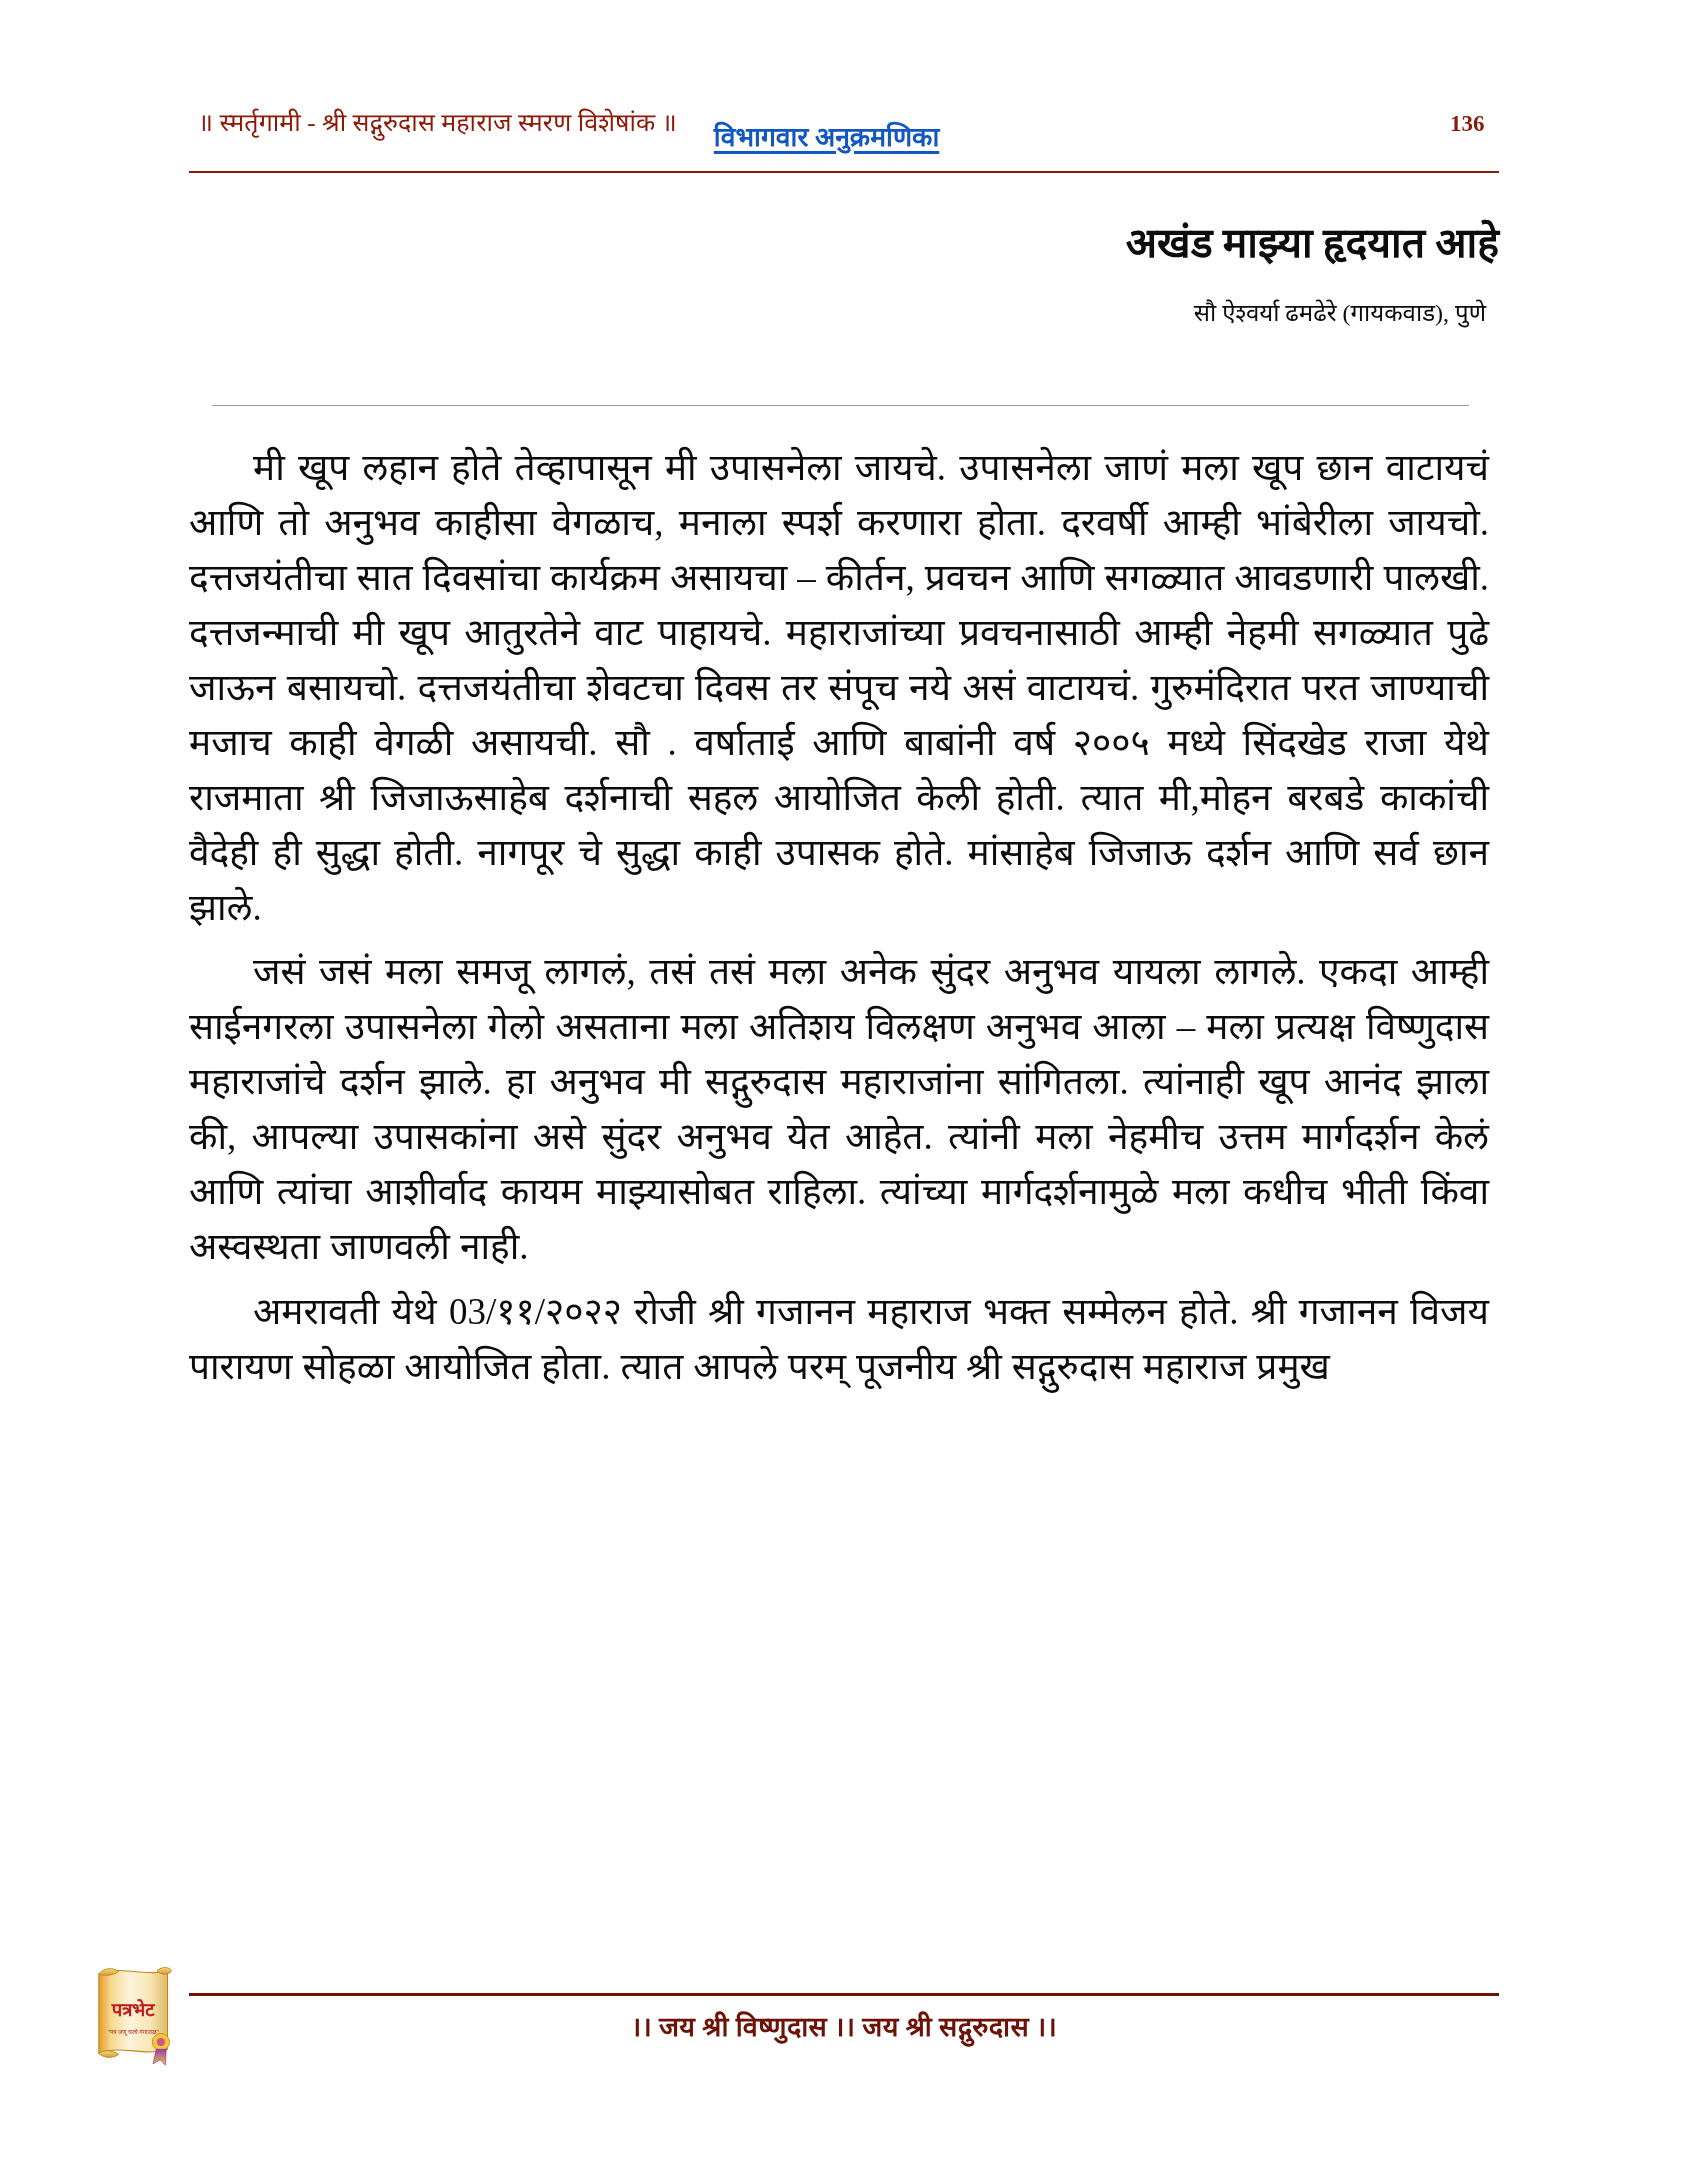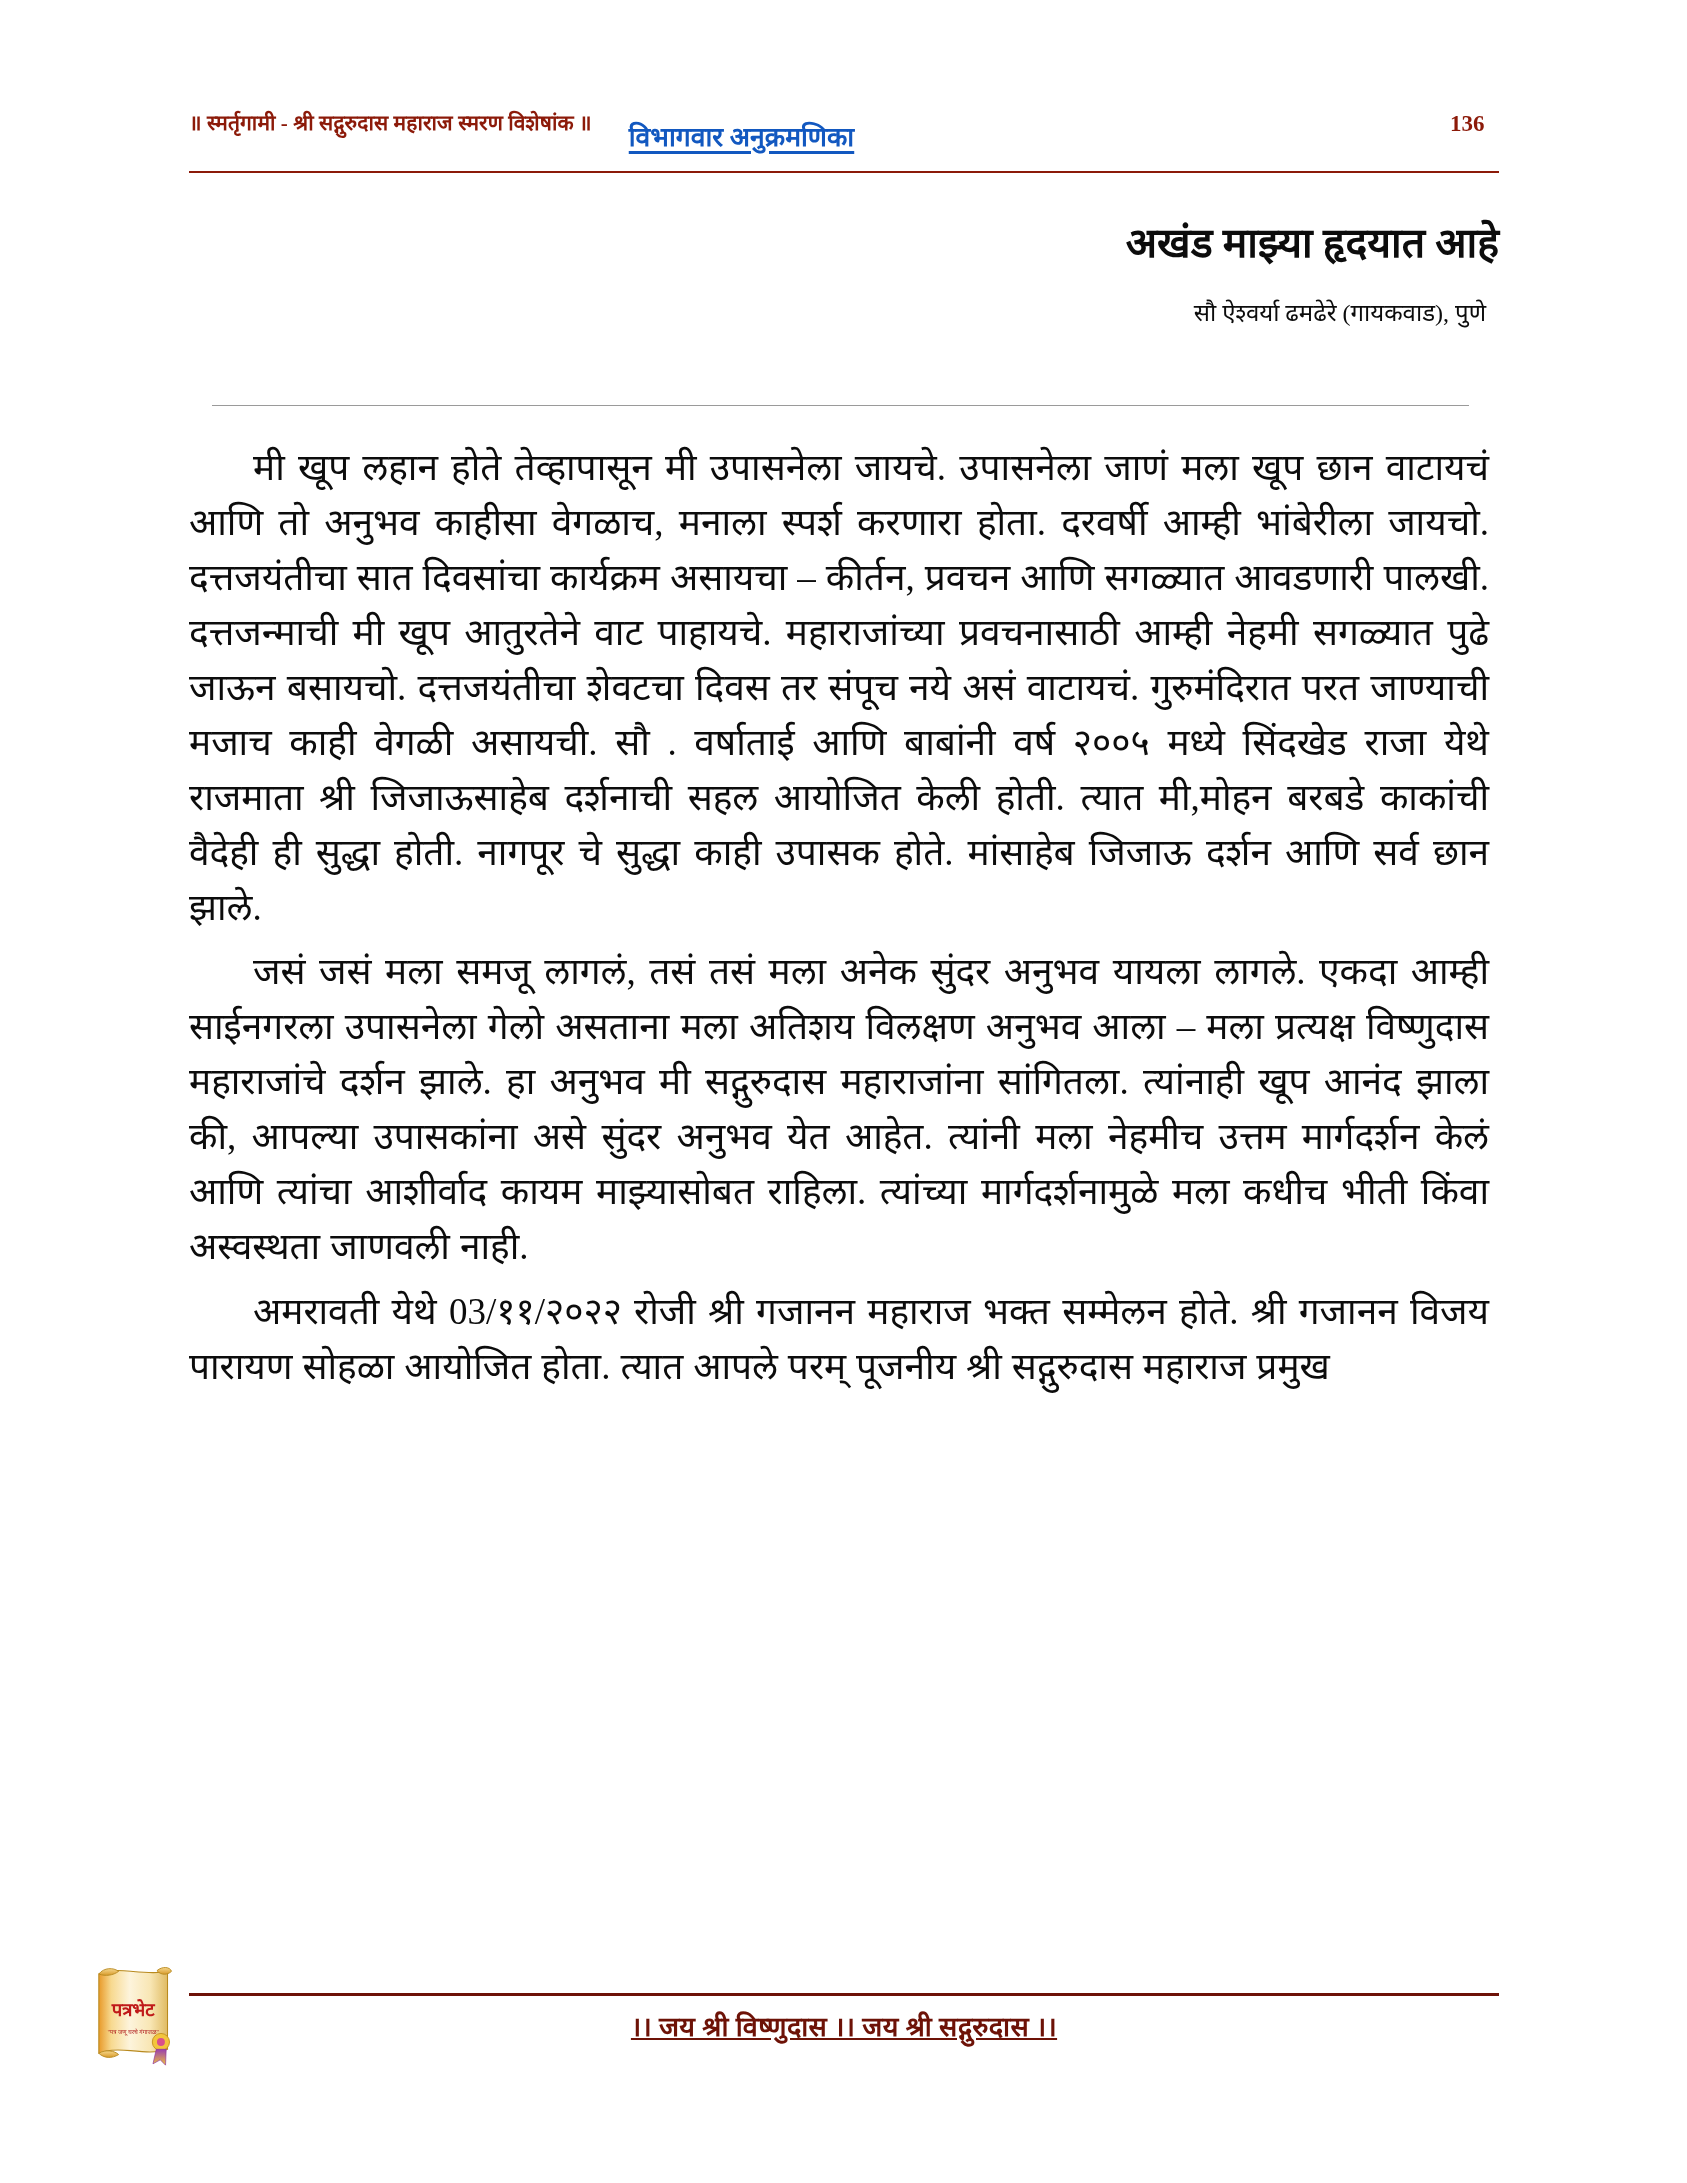--- a/index.html
+++ b/index.html
@@ -27,26 +27,27 @@
     position: absolute;
     left: 189px;
     top: 93px;
     width: 1310px;
     height: 61px;
     display: flex;
     align-items: center;
   }
   .header-title {
     font-family: "Liberation Serif", "DejaVu Serif", serif;
-    font-weight: bold;
-    font-size: 21px;
+    font-weight: normal;
+    font-size: 25px;
     line-height: 1.15;
     color: #8c1a09;
     letter-spacing: 0.1px;
     white-space: nowrap;
+    margin-left: 9px;
   }
   .header-index-link {
     margin-left: 37px;
     font-family: "Liberation Serif", "DejaVu Serif", serif;
     font-weight: bold;
     font-size: 26.5px;
     color: #1258c0;
     text-decoration: underline;
     text-underline-offset: 4.6px;
     text-decoration-thickness: 2.6px;
@@ -151,21 +152,20 @@
     position: absolute;
     left: 189px;
     top: 2007px;
     width: 1310px;
     text-align: center;
     font-family: "Liberation Serif", "DejaVu Serif", serif;
     font-weight: bold;
     font-size: 27px;
     color: #6d1207;
     letter-spacing: 0.3px;
-    text-decoration: underline;
   }
 
   
   .logo {
     position: absolute;
     left: 79px;
     top: 1950px;
     width: 109px;
     height: 116px;
   }

